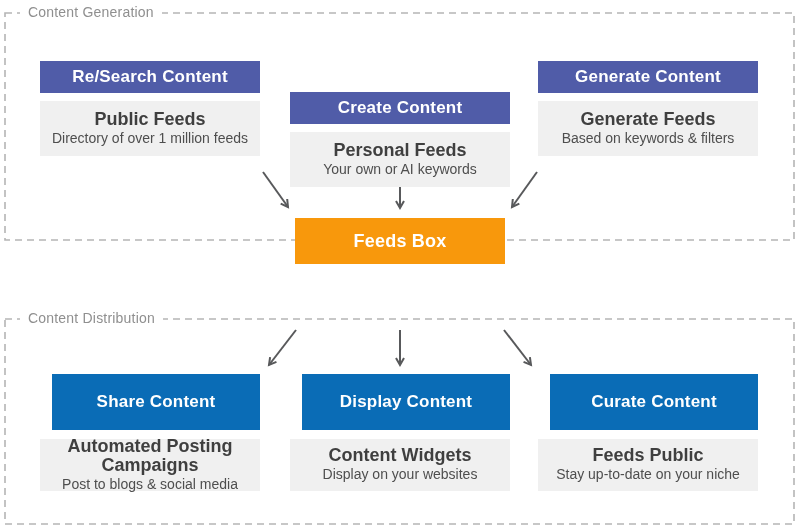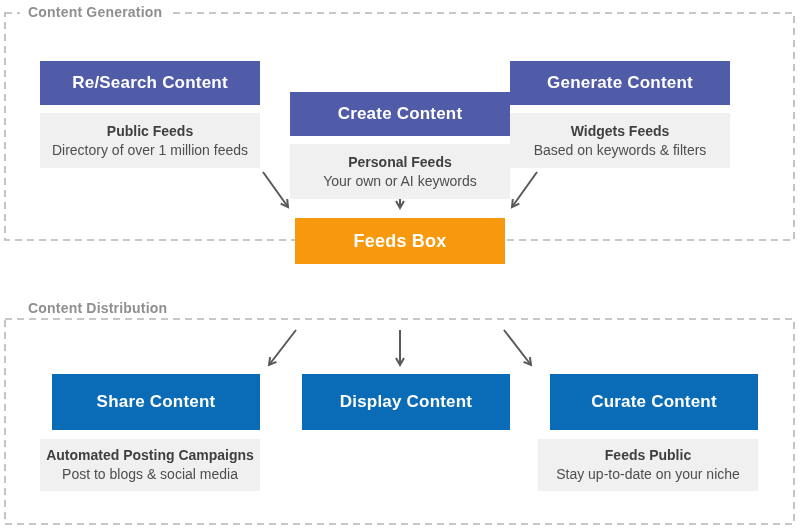--- a/index.html
+++ b/index.html
@@ -31,50 +31,50 @@
     z-index:1;pointer-events:none;
   }
   .region-rect{fill:none;stroke:var(--region-border);stroke-width:1.6;stroke-dasharray:7 5;}
   .arrow{stroke:var(--arrow);stroke-width:2;fill:none;}
   .ah{stroke:var(--arrow);stroke-width:2;fill:none;}
   .region-label{
     position:absolute;z-index:2;
     left:20px;
     background:var(--background);
     padding:0 8px;
-    font-size:14px;font-weight:bold;
+    font-size:14px;font-weight:normal;
     letter-spacing:.2px;
     color:var(--region-label-text);
     line-height:17px;
   }
   .col{
     position:absolute;z-index:2;
     width:220px;
   }
   .gen-col{top:61px;}
   .dist-col{top:374px;}
   .hdr{
     display:flex;align-items:center;justify-content:center;
     color:var(--header-text);
     font-size:17px;font-weight:bold;
     letter-spacing:.2px;
     text-align:center;
   }
-  .gen-col .hdr{height:44px;background:var(--generation-header-bg);}
+  .gen-col .hdr{height:32px;background:var(--generation-header-bg);}
   .dist-col .hdr{height:56px;background:var(--distribution-header-bg);margin-left:12px;}
   .card{
     background:var(--card-bg);
     display:flex;flex-direction:column;align-items:center;justify-content:center;
     text-align:center;
     padding:4px 2px;
   }
   .gen-col .card{margin-top:8px;height:55px;}
   .dist-col .card{margin-top:9px;height:52px;}
   .card-title{
-    font-size:14px;font-weight:bold;
+    font-size:18px;font-weight:bold;
     color:var(--card-title-text);
     line-height:19px;
   }
   .card-sub{
     font-size:14px;
     color:var(--card-subtitle-text);
     line-height:19px;
   }
   .hub-col{
     position:absolute;z-index:2;
@@ -101,60 +101,64 @@
     <path class="arrow" d="M263,172 L288,207" marker-end="url(#ah)"></path>
     <path class="arrow" d="M400,172 L400,208" marker-end="url(#ah)"></path>
     <path class="arrow" d="M537,172 L512,207" marker-end="url(#ah)"></path>
 
     <path class="arrow" d="M296,330 L269,365" marker-end="url(#ah)"></path>
     <path class="arrow" d="M400,330 L400,365" marker-end="url(#ah)"></path>
     <path class="arrow" d="M504,330 L531,365" marker-end="url(#ah)"></path>
   </svg>
 
   <span class="region-label" style="top:4px;">Content Generation</span>
-  <span class="region-label" style="top:300px;">Content Distribution</span>
+  <span class="region-label" style="top:310px;">Content Distribution</span>
 
   <div class="col gen-col" style="left:40px;">
     <div class="hdr">Re/Search Content</div>
     <div class="card">
       <div class="card-title">Public Feeds</div>
       <div class="card-sub">Directory of over 1 million feeds</div>
     </div>
   </div>
 
   <div class="col gen-col" style="left:290px;margin-top:31px;">
     <div class="hdr">Create Content</div>
     <div class="card">
       <div class="card-title">Personal Feeds</div>
       <div class="card-sub">Your own or AI keywords</div>
     </div>
   </div>
 
-  <div class="col gen-col" style="left:510px;">
+  <div class="col gen-col" style="left:538px;">
     <div class="hdr">Generate Content</div>
     <div class="card">
-      <div class="card-title">Widgets Feeds</div>
+      <div class="card-title">Generate Feeds</div>
       <div class="card-sub">Based on keywords &amp; filters</div>
     </div>
   </div>
 
   <div class="hub-col">
     <div class="hdr">Feeds Box</div>
   </div>
 
   <div class="col dist-col" style="left:40px;">
     <div class="hdr">Share Content</div>
     <div class="card">
       <div class="card-title">Automated Posting Campaigns</div>
       <div class="card-sub">Post to blogs &amp; social media</div>
     </div>
   </div>
 
   <div class="col dist-col" style="left:290px;">
     <div class="hdr">Display Content</div>
+    <div class="card">
+      <div class="card-title">Content Widgets</div>
+      <div class="card-sub">Display on your websites</div>
+    </div>
   </div>
 
   <div class="col dist-col" style="left:538px;">
     <div class="hdr">Curate Content</div>
     <div class="card">
       <div class="card-title">Feeds Public</div>
       <div class="card-sub">Stay up-to-date on your niche</div>
     </div>
   </div>
 

